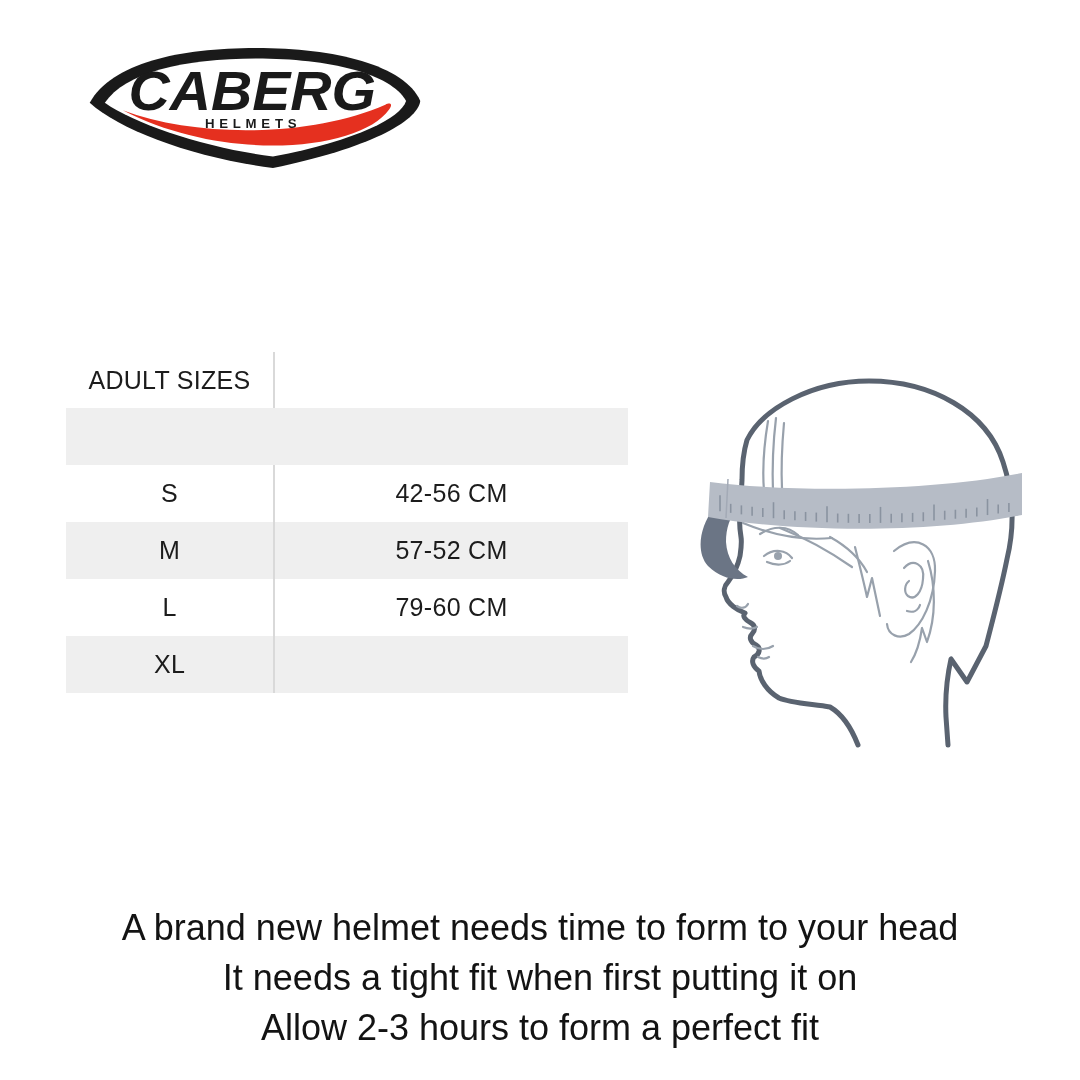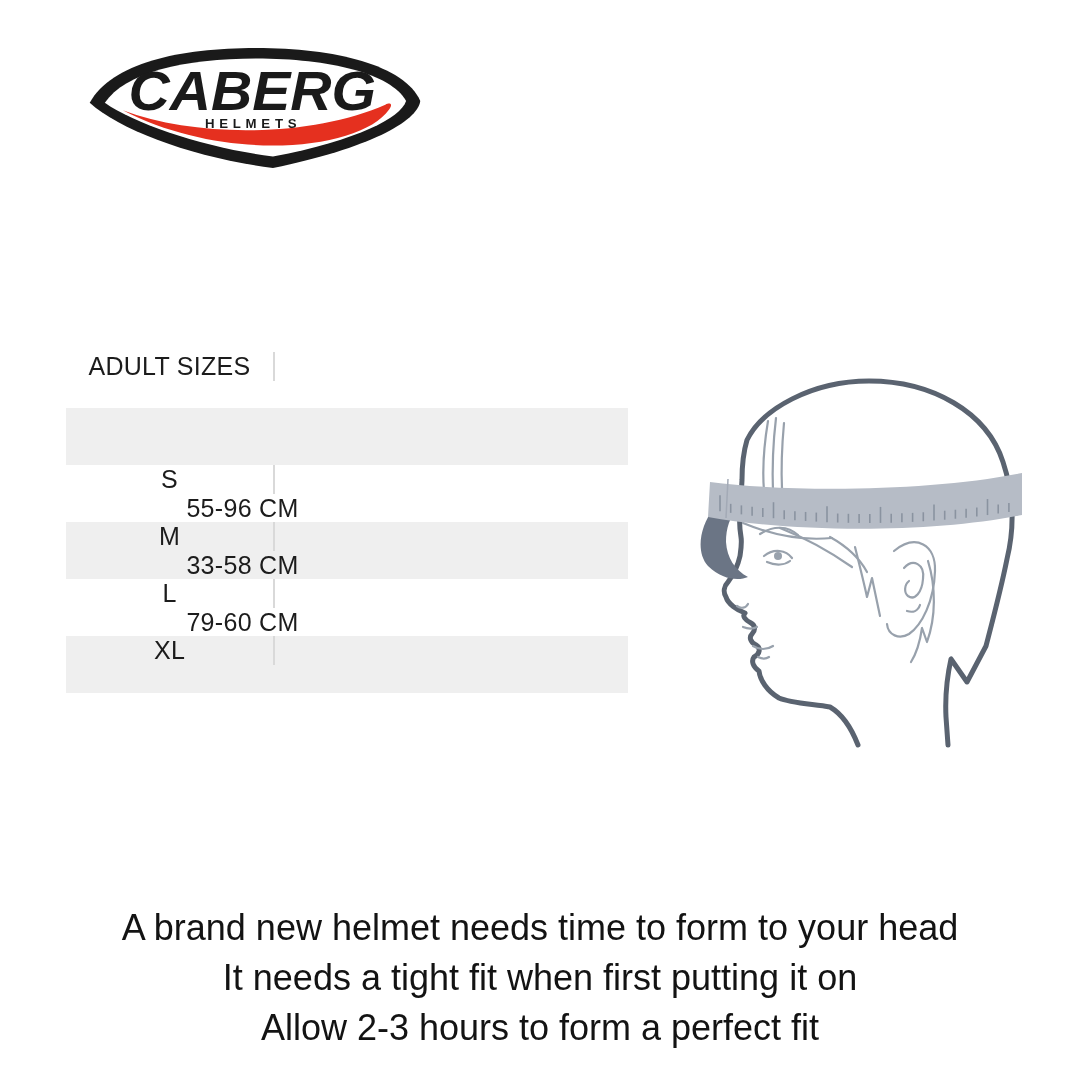--- a/index.html
+++ b/index.html
@@ -31,21 +31,21 @@
     font-weight:bold;font-style:italic;font-size:58px;
   }
   .logo-tagline{
     fill:var(--ink);font-family:"Liberation Sans", sans-serif;
     font-weight:bold;font-size:14px;letter-spacing:5px;
   }
   .logo-swoosh{fill:var(--accent);}
 
   
   .size-table{position:absolute;left:66px;top:352px;width:562px;}
-  .trow{display:flex;height:57px;flex-direction:column;}
+  .trow{display:flex;height:57px;}
   .trow.head{height:56px;font-size:24px;}
   .trow:nth-child(odd):not(.head){background:var(--stripe));}
   .trow.stripe{background:var(--stripe);}
   .tcell{
     display:flex;align-items:center;justify-content:center;
     font-size:25px;color:var(--text);letter-spacing:.3px;
   }
   .tcell.c1{width:209px;border-right:2px solid var(--divider);}
   .tcell.c2{width:353px;}
 
@@ -84,25 +84,25 @@
 </div>
 
 <div class="size-table">
   <div class="trow head">
     <div class="tcell c1">ADULT SIZES</div>
   </div>
   <div class="trow stripe">
   </div>
   <div class="trow">
     <div class="tcell c1">S</div>
-    <div class="tcell c2">55-96 CM</div>
+    <div class="tcell c2">42-56 CM</div>
   </div>
   <div class="trow stripe">
     <div class="tcell c1">M</div>
-    <div class="tcell c2">33-58 CM</div>
+    <div class="tcell c2">57-52 CM</div>
   </div>
   <div class="trow">
     <div class="tcell c1">L</div>
     <div class="tcell c2">79-60 CM</div>
   </div>
   <div class="trow stripe">
     <div class="tcell c1">XL</div>
   </div>
 </div>
 

